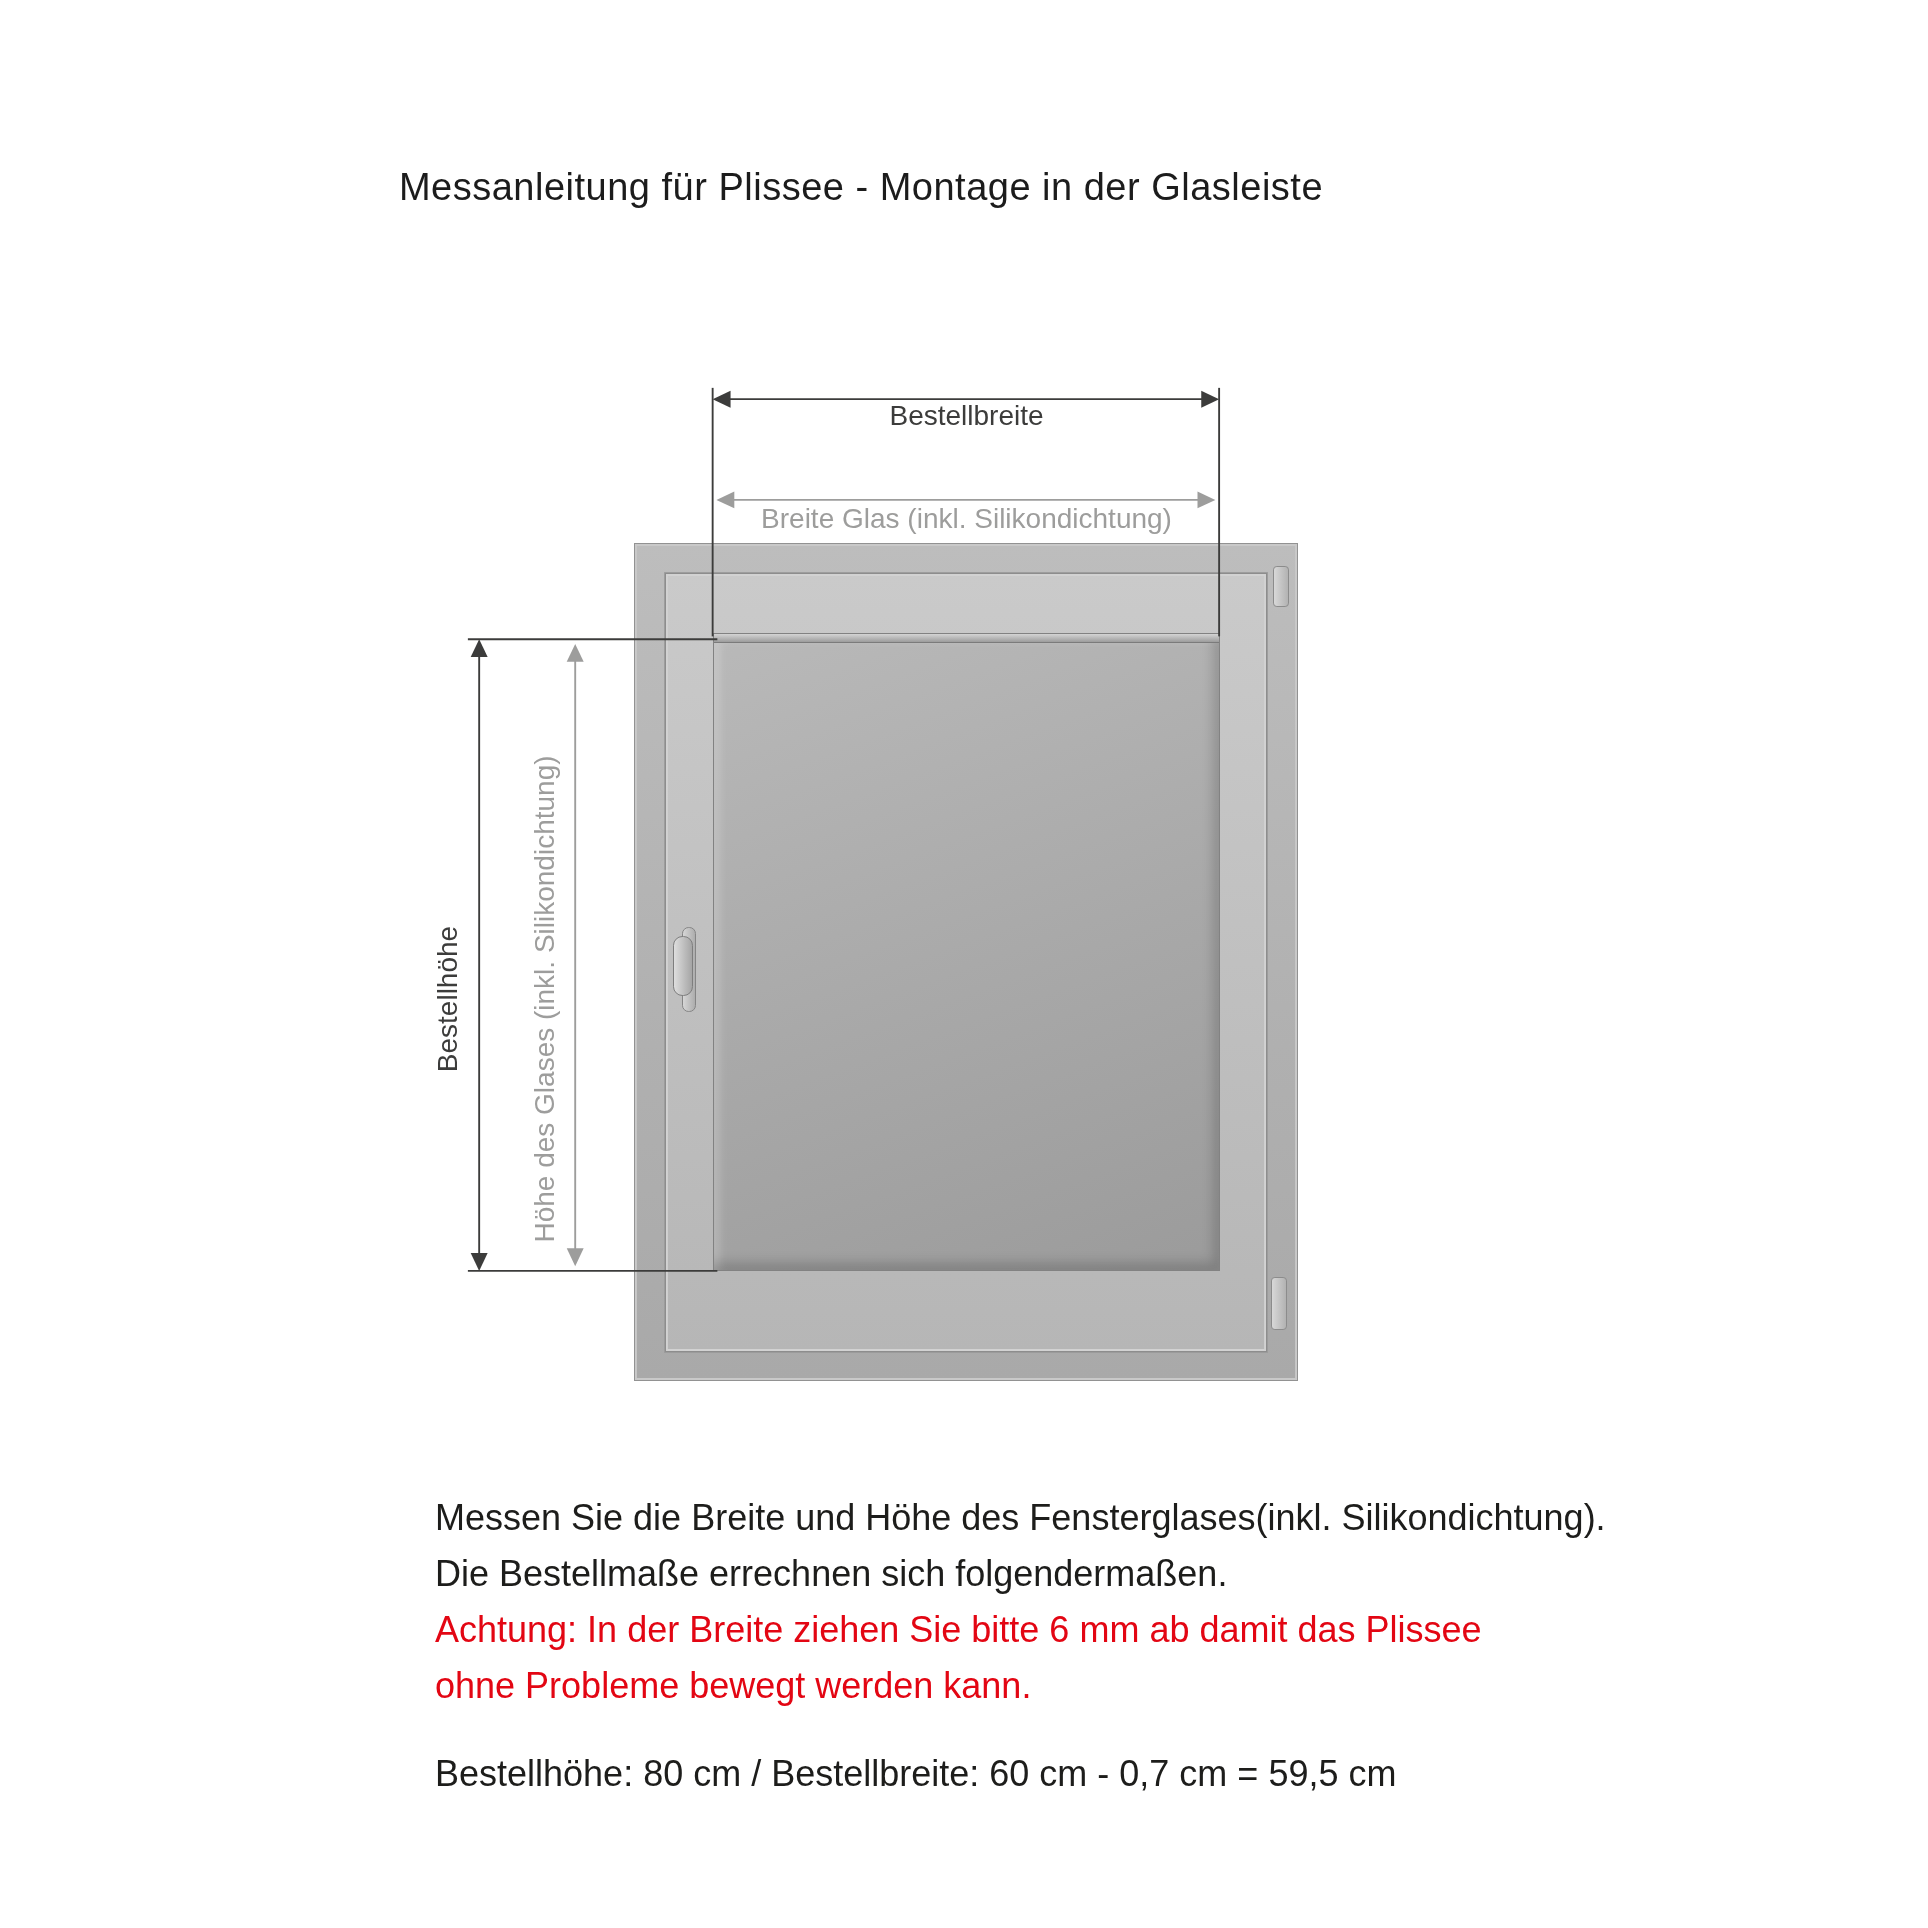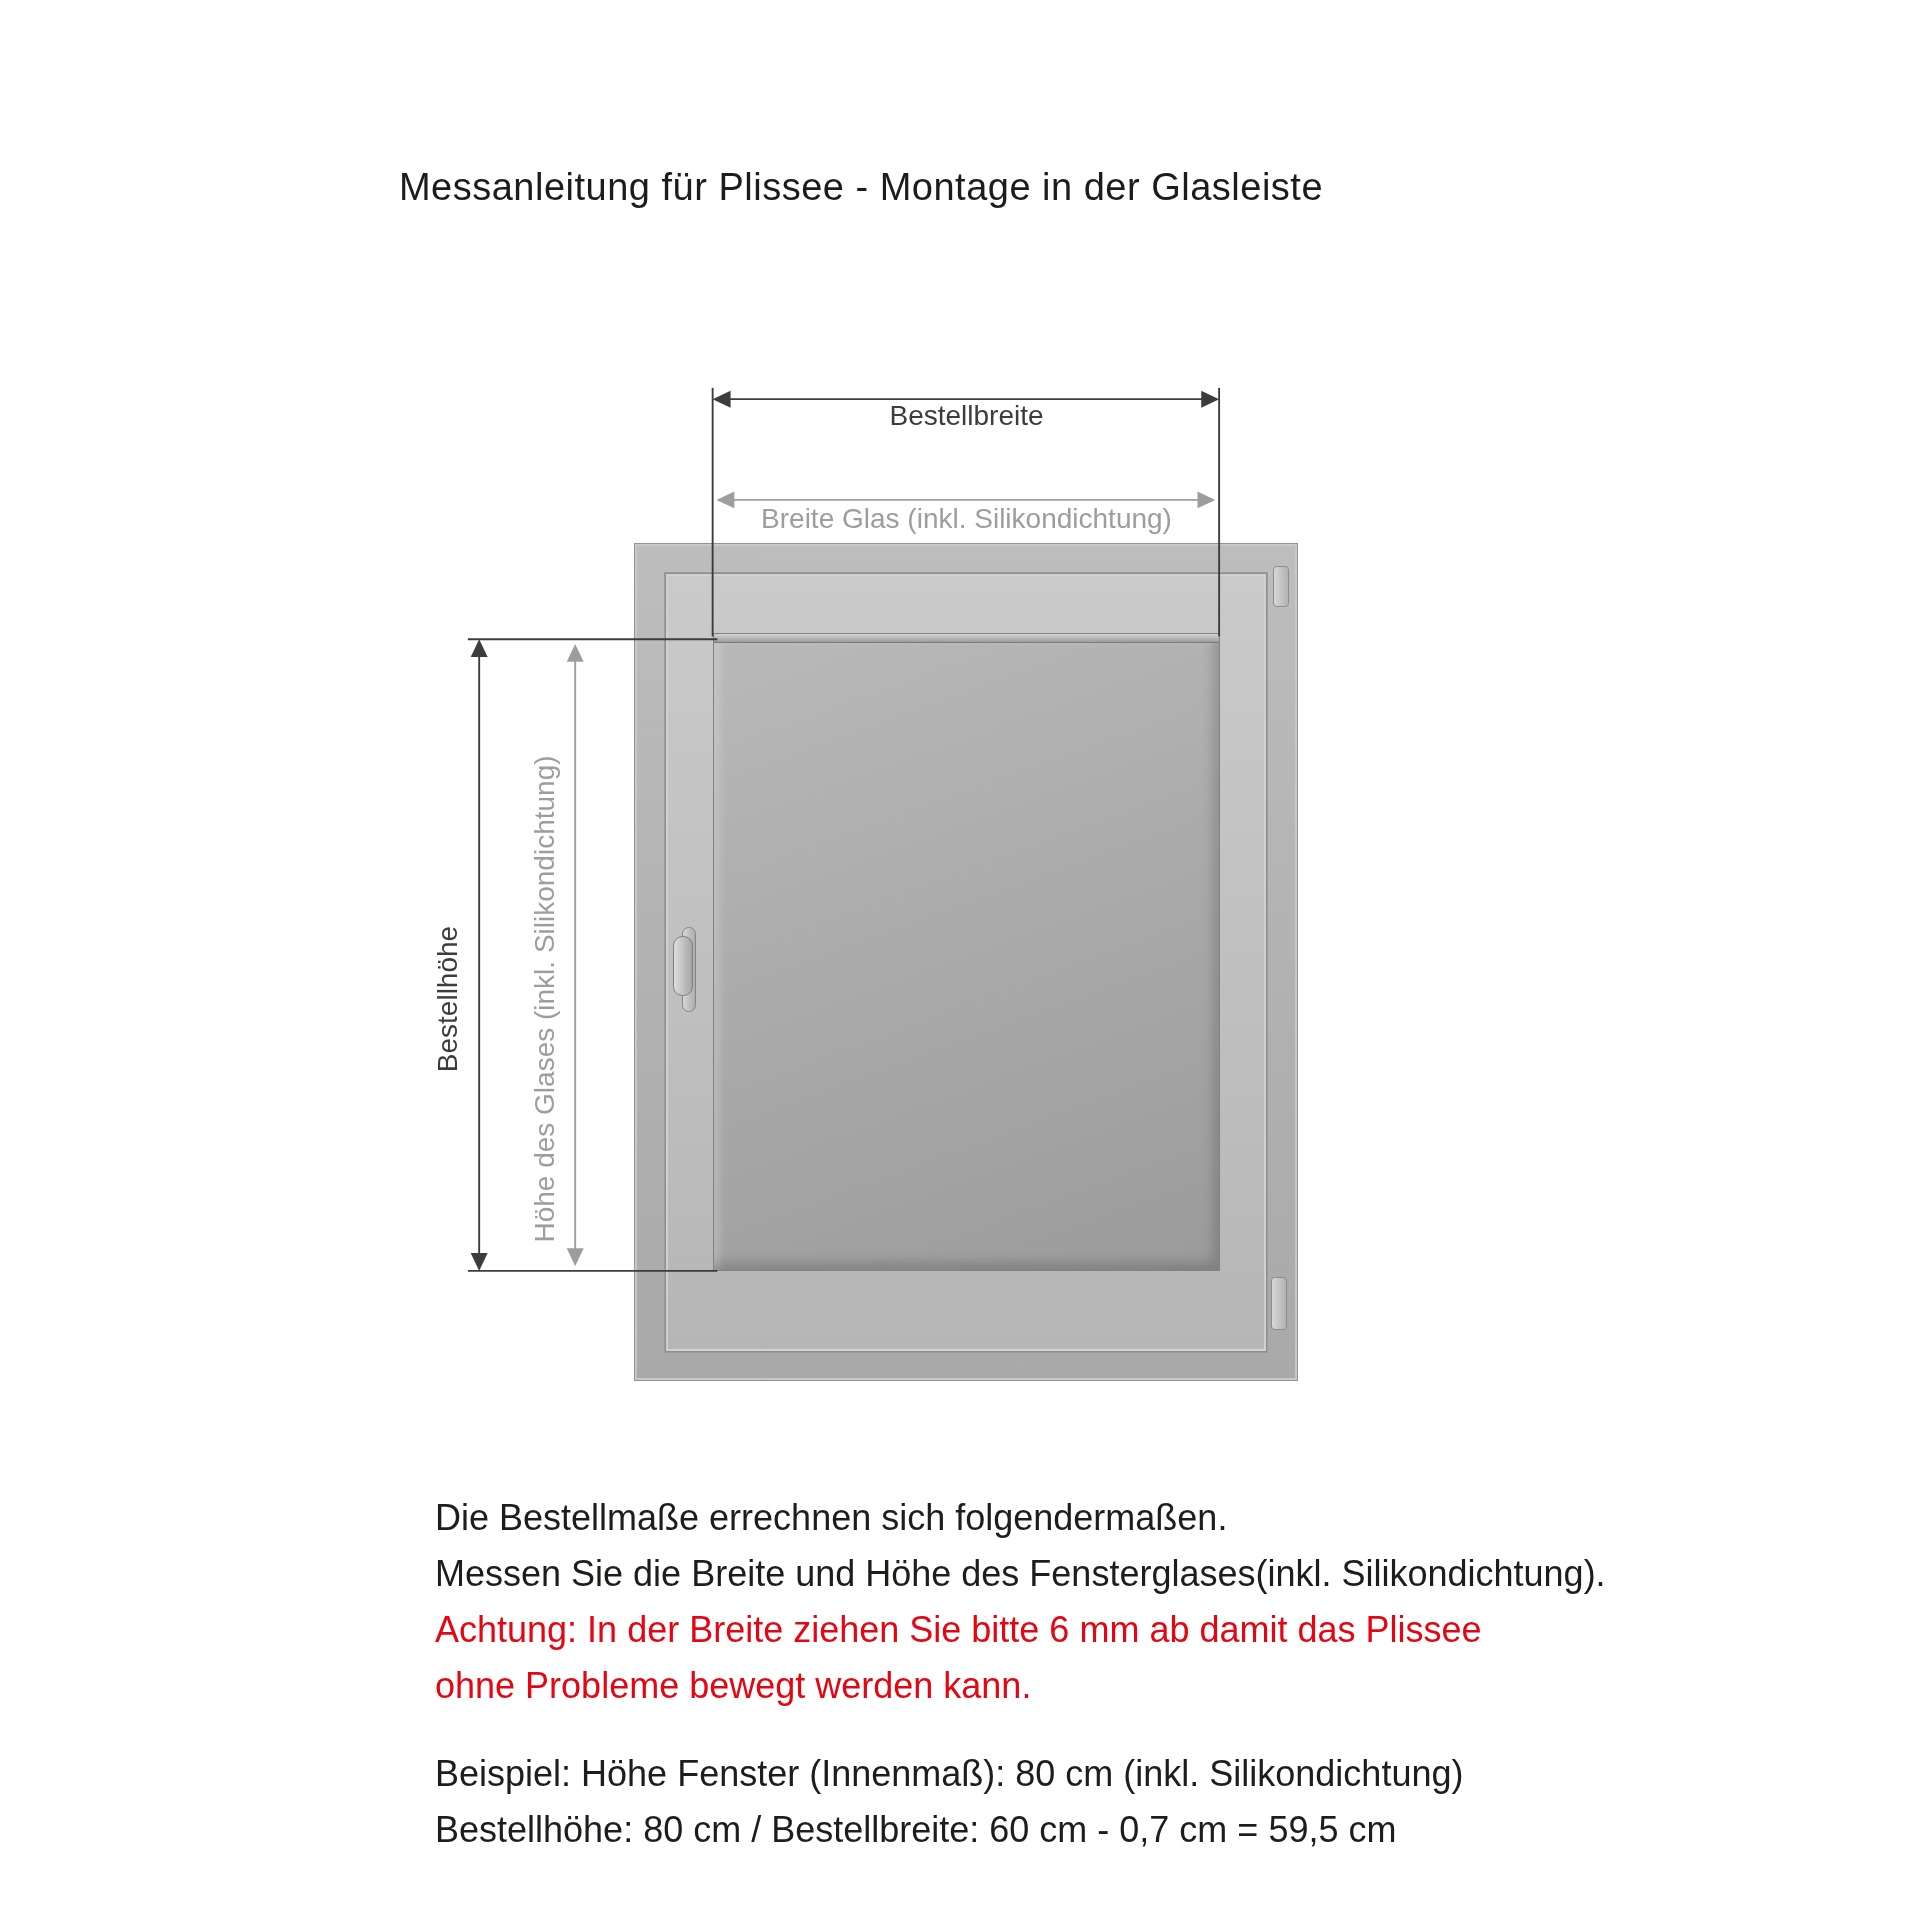--- a/index.html
+++ b/index.html
@@ -137,24 +137,23 @@
   <div id="lbl-order-width" class="dim-label hlabel dark-label">Bestellbreite</div>
   <div id="lbl-glass-width" class="dim-label hlabel gray-label">Breite Glas (inkl. Silikondichtung)</div>
   <div id="lbl-order-height" class="dim-label vlabel dark-label">
     <span>Bestellhöhe</span>
   </div>
   <div id="lbl-glass-height" class="dim-label vlabel gray-label">
     <span>Höhe des Glases (inkl. Silikondichtung)</span>
   </div>
 
   <div class="copy">
+    <div class="line">Messen Sie die Breite und Höhe des Fensterglases(inkl. Silikondichtung).</div>
     <div class="line">Die Bestellmaße errechnen sich folgendermaßen.</div>
-    <div class="line">Messen Sie die Breite und Höhe des Fensterglases(inkl. Silikondichtung).</div>
     <div class="line warning">Achtung: In der Breite ziehen Sie bitte 6 mm ab damit das Plissee</div>
     <div class="line warning">ohne Probleme bewegt werden kann.</div>
     <div class="example">
-      <div class="line">Beispiel: Höhe Fenster (Innenmaß): 80 cm (inkl. Silikondichtung)</div>
       <div class="line">Bestellhöhe: 80 cm / Bestellbreite: 60 cm  - 0,7 cm = 59,5 cm</div>
     </div>
   </div>
 
 </div>
 
 
 </body></html>

